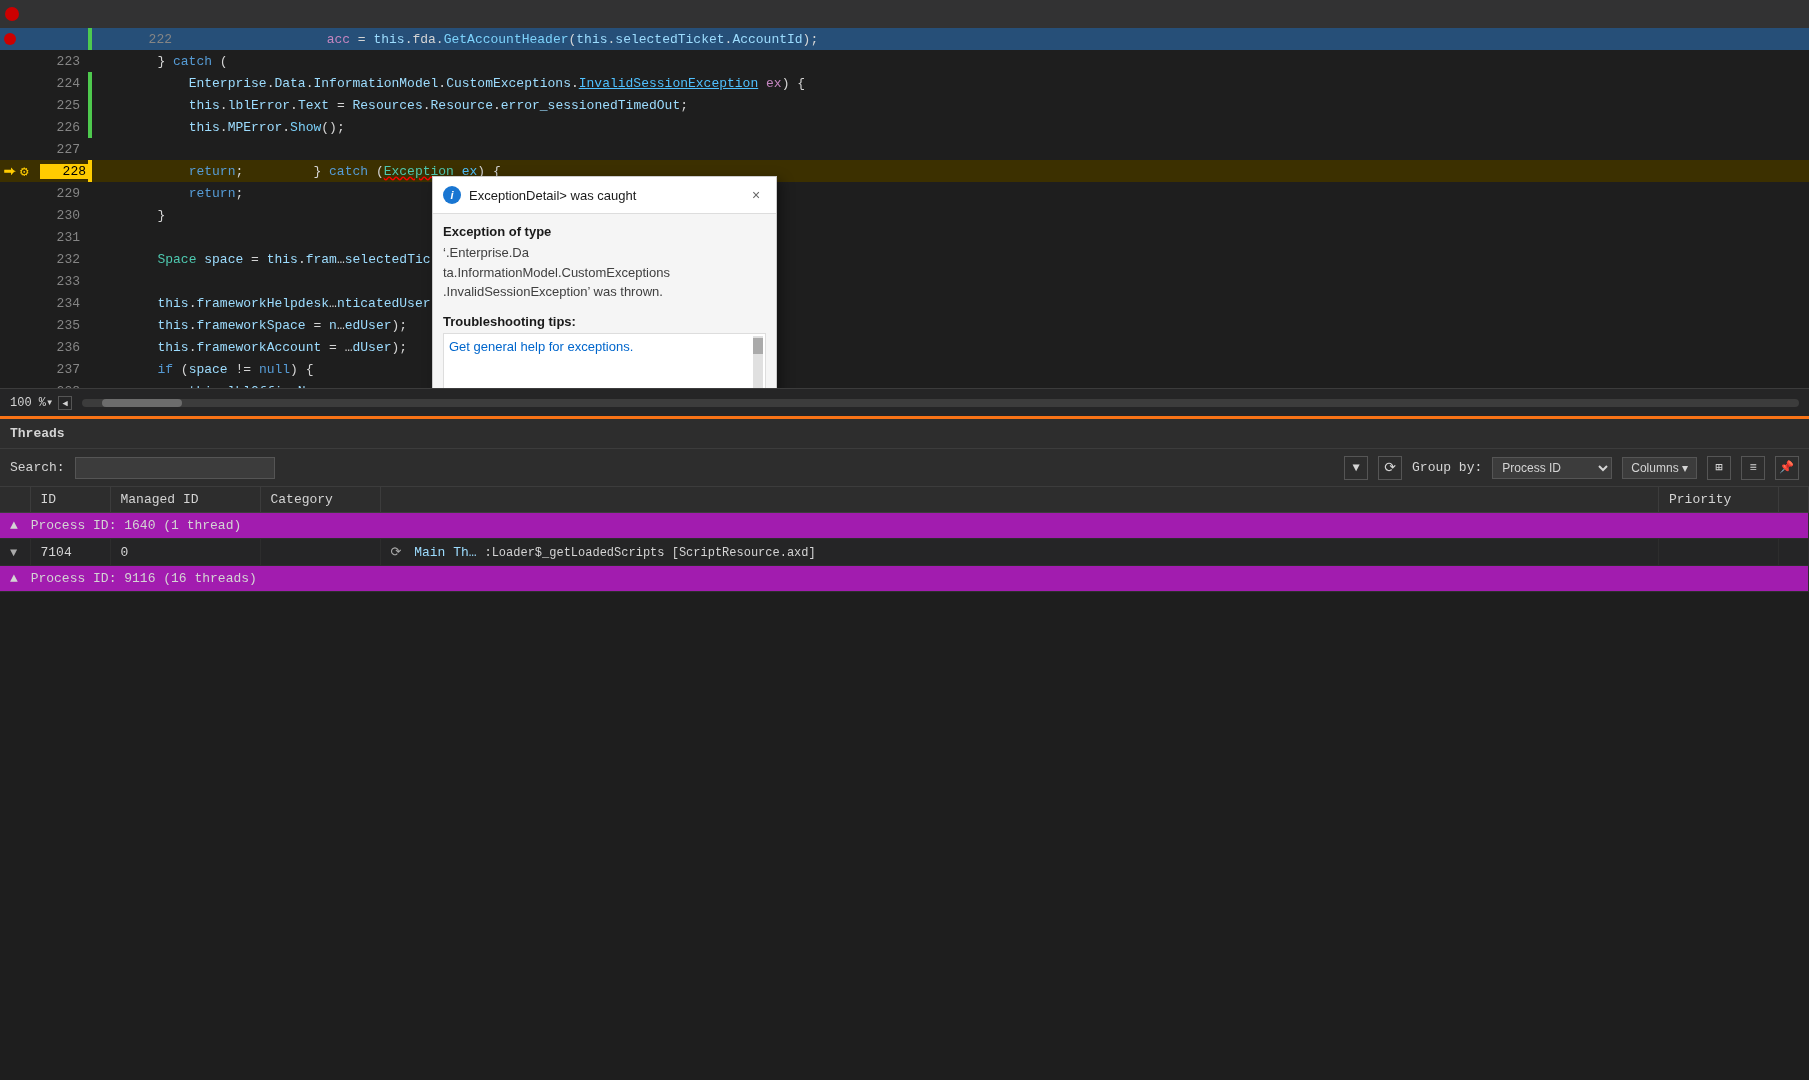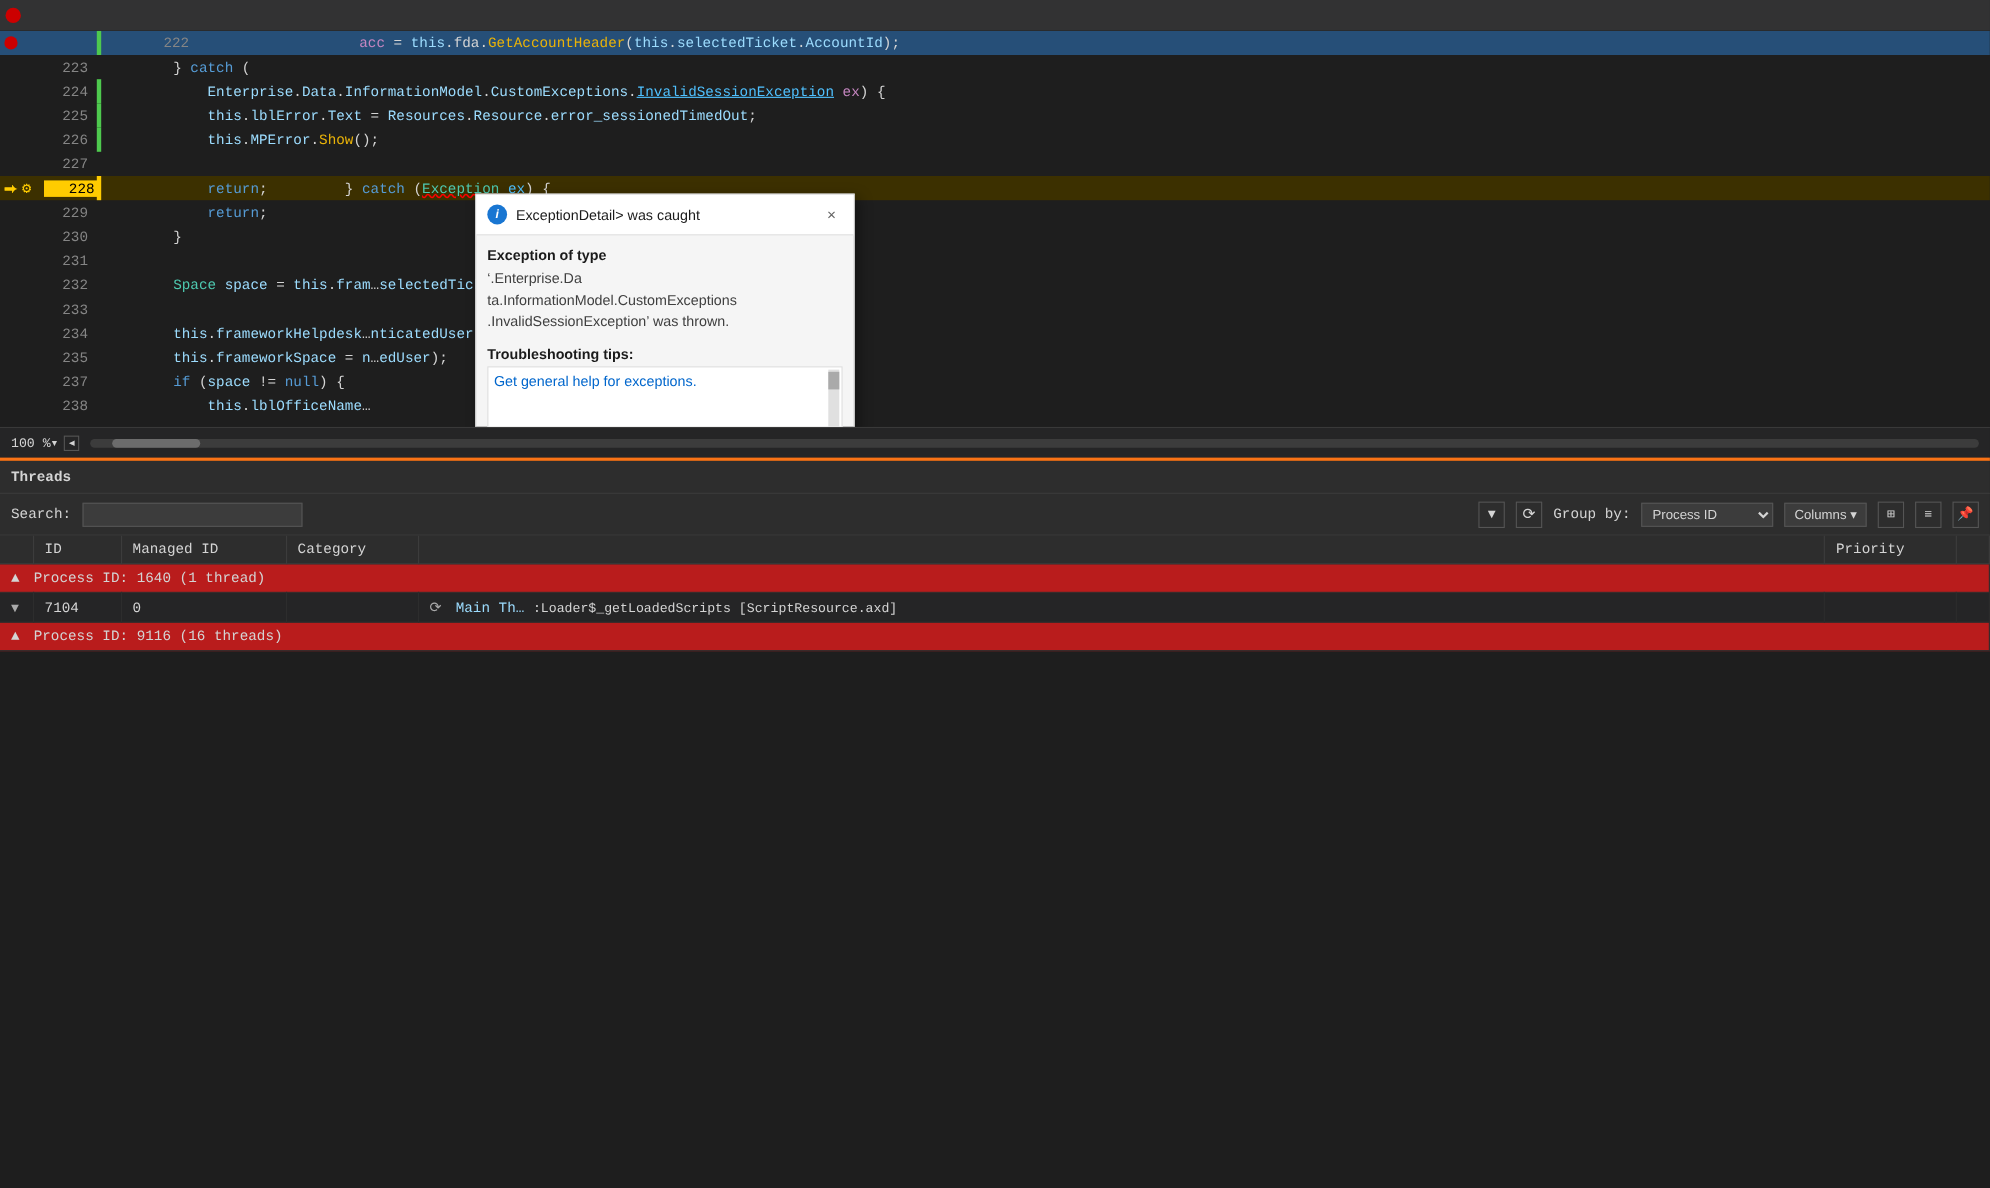--- a/index.html
+++ b/index.html
@@ -70,21 +70,21 @@
       left: 88px;
       width: 4px;
       height: 100%;
       background: #4ec94e;
     }
 
     
     .kw { color: #569cd6; }
     .kw2 { color: #c586c0; }
     .cls { color: #4ec9b0; }
-    .fn { color: #eab308; }
+    .fn { color: #7dd3fc; }
     .prop { color: #9cdcfe; }
     .err-underline { text-decoration: underline wavy red; }
     .selected-line { background: #264f78 !important; }
     .exc-ref { color: #4fc1ff; text-decoration: underline; cursor: pointer; }
 
     
     .scroll-area {
       background: #252526;
       height: 28px;
       display: flex;
@@ -214,21 +214,21 @@
 
     .threads-table td {
       padding: 5px 10px;
       border-bottom: 1px solid #2d2d2d;
       border-right: 1px solid #2d2d2d;
       color: #d4d4d4;
       font-size: 13px;
     }
 
     .process-row {
-      background: #b91c1c;
+      background: #a21caf;
     }
 
     .process-row td {
       color: #d4d4d4;
       font-weight: 500;
     }
 
     .expand-icon {
       color: #d4d4d4;
       margin-right: 5px;
@@ -503,20 +503,28 @@
 
   <div class="code-line">
     <div class="line-indicator"></div>
     <div class="gutter-icon"></div>
     <div class="line-numbers">235</div>
     <div class="line-content">
       &nbsp;&nbsp;&nbsp;&nbsp;&nbsp;&nbsp;&nbsp;&nbsp;<span class="prop">this</span>.<span class="prop">frameworkSpace</span> = <span class="prop">n</span>…<span class="prop">edUser</span>);
     </div>
   </div>
 
+  <div class="code-line">
+    <div class="line-indicator"></div>
+    <div class="gutter-icon"></div>
+    <div class="line-numbers">236</div>
+    <div class="line-content">
+      &nbsp;&nbsp;&nbsp;&nbsp;&nbsp;&nbsp;&nbsp;&nbsp;<span class="prop">this</span>.<span class="prop">frameworkAccount</span> = …<span class="prop">dUser</span>);
+    </div>
+  </div>
 
   <div class="code-line">
     <div class="line-indicator"></div>
     <div class="gutter-icon"></div>
     <div class="line-numbers">237</div>
     <div class="line-content">
       &nbsp;&nbsp;&nbsp;&nbsp;&nbsp;&nbsp;&nbsp;&nbsp;<span class="kw">if</span> (<span class="prop">space</span> != <span class="kw">null</span>) {
     </div>
   </div>
 

